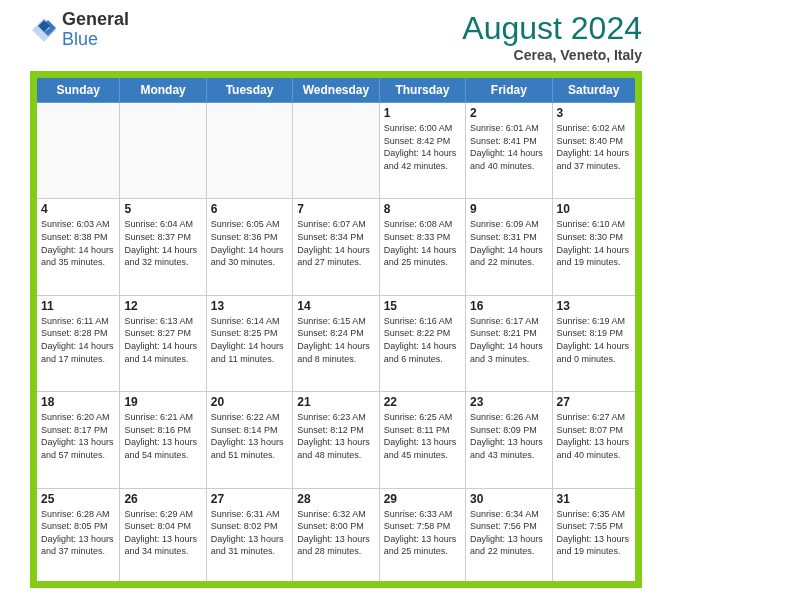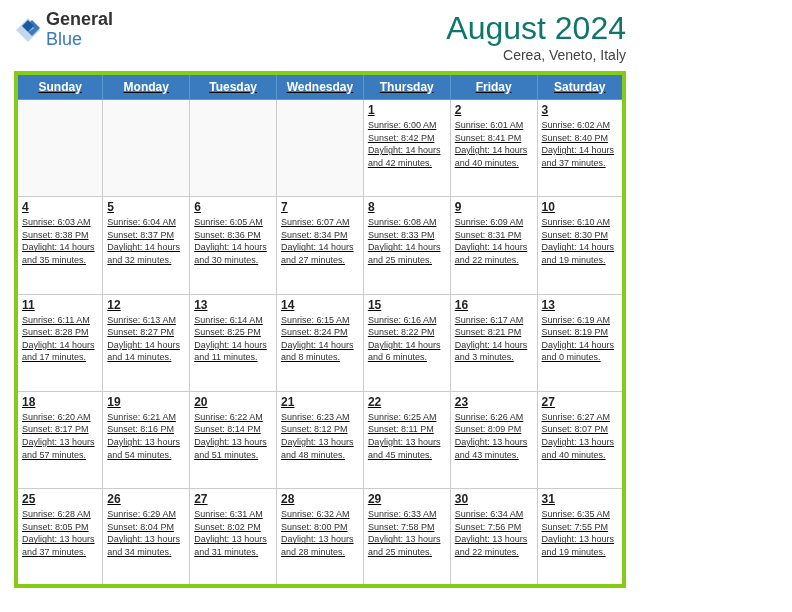--- a/index.html
+++ b/index.html
@@ -9,20 +9,21 @@
       width: 792px;
       height: 612px;
       overflow: hidden;
     }
     .page {
       width: 640px;
       height: 612px;
       padding: 10px 14px 24px 14px;
       display: flex;
       flex-direction: column;
+      margin-left: 16px;
     }
     .header {
       display: flex;
       justify-content: space-between;
       align-items: flex-start;
       margin-bottom: 8px;
     }
     .logo {
       display: flex;
       align-items: center;
@@ -51,28 +52,28 @@
       text-align: right;
     }
     .title-month {
       font-size: 32px;
       font-weight: normal;
       color: #0f766e;
     }
     .title-location {
       font-size: 14px;
       color: #444;
+      font-weight: bold;
     }
     .calendar {
       flex: 1;
-      border: 4px solid #84cc16;
+      border: 7px solid #84cc16;
       border-collapse: collapse;
       width: 100%;
       table-layout: fixed;
-      text-decoration: underline;
     }
     .calendar th {
       background-color: #3a7abf;
       color: #fff;
       font-size: 12px;
       font-weight: bold;
       text-align: center;
       padding: 5px 2px;
       border: 1px solid #5a9ad3;
     }

